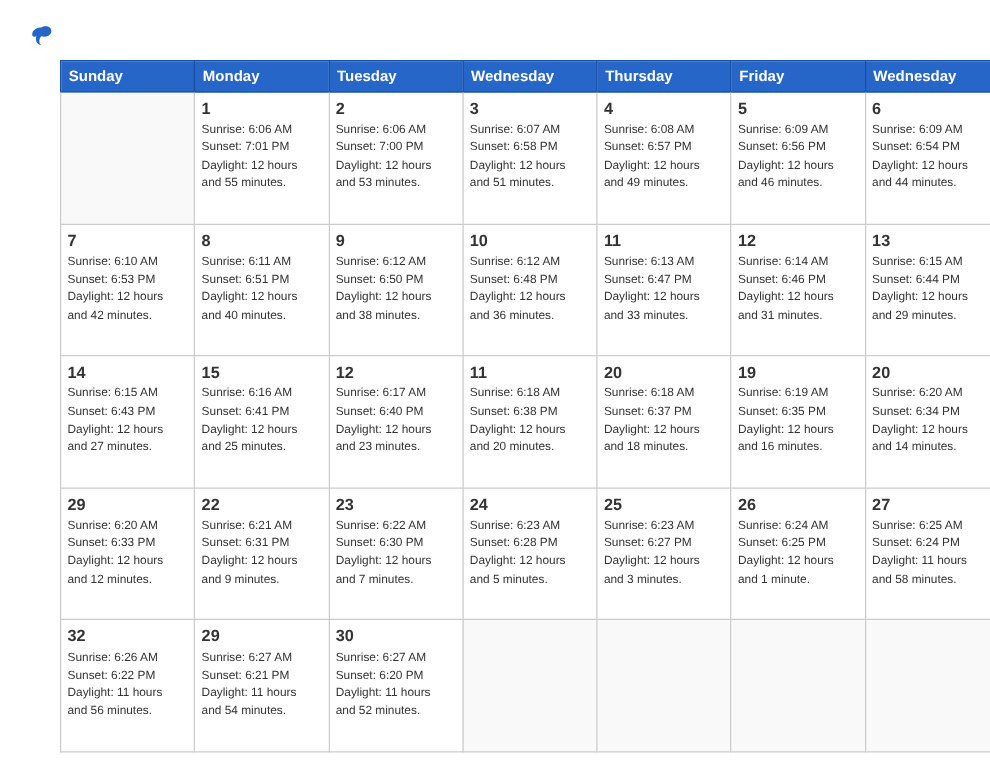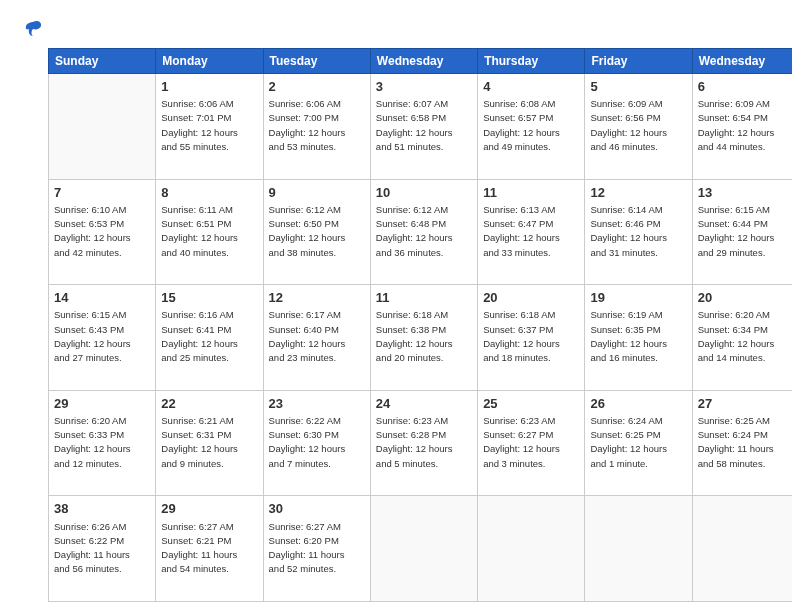--- a/index.html
+++ b/index.html
@@ -248,21 +248,21 @@
             <span class="day-num">26</span>
             <div class="day-info">Sunrise: 6:24 AM<br>Sunset: 6:25 PM<br>Daylight: 12 hours<br>and 1 minute.</div>
           </td>
           <td>
             <span class="day-num">27</span>
             <div class="day-info">Sunrise: 6:25 AM<br>Sunset: 6:24 PM<br>Daylight: 11 hours<br>and 58 minutes.</div>
           </td>
         </tr>
         <tr>
           <td>
-            <span class="day-num">38</span>
+            <span class="day-num">32</span>
             <div class="day-info">Sunrise: 6:26 AM<br>Sunset: 6:22 PM<br>Daylight: 11 hours<br>and 56 minutes.</div>
           </td>
           <td>
             <span class="day-num">29</span>
             <div class="day-info">Sunrise: 6:27 AM<br>Sunset: 6:21 PM<br>Daylight: 11 hours<br>and 54 minutes.</div>
           </td>
           <td>
             <span class="day-num">30</span>
             <div class="day-info">Sunrise: 6:27 AM<br>Sunset: 6:20 PM<br>Daylight: 11 hours<br>and 52 minutes.</div>
           </td>

